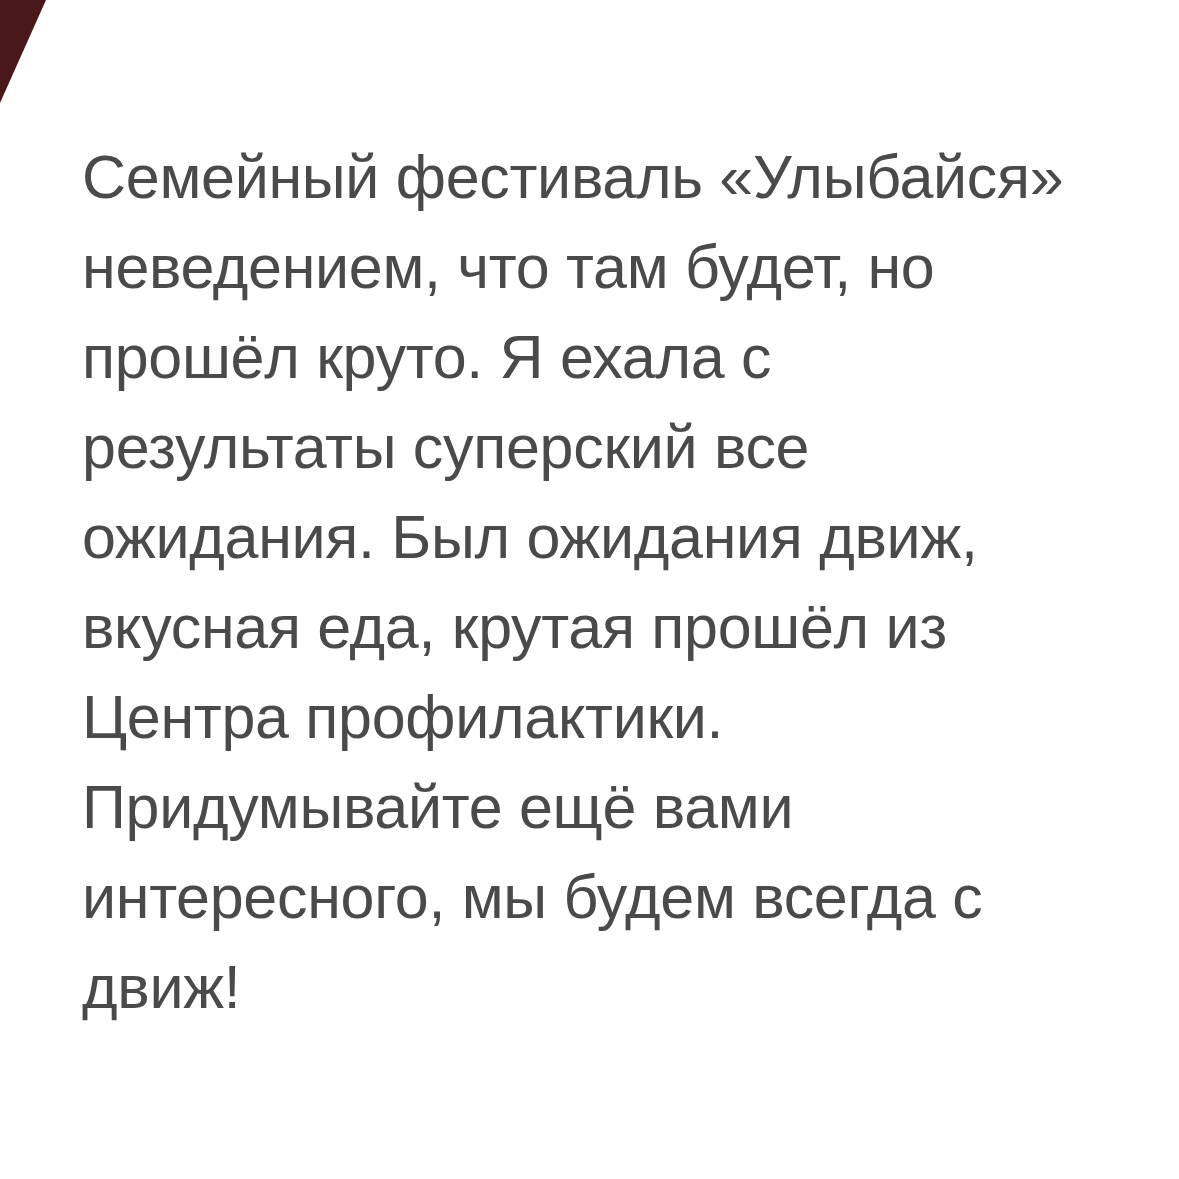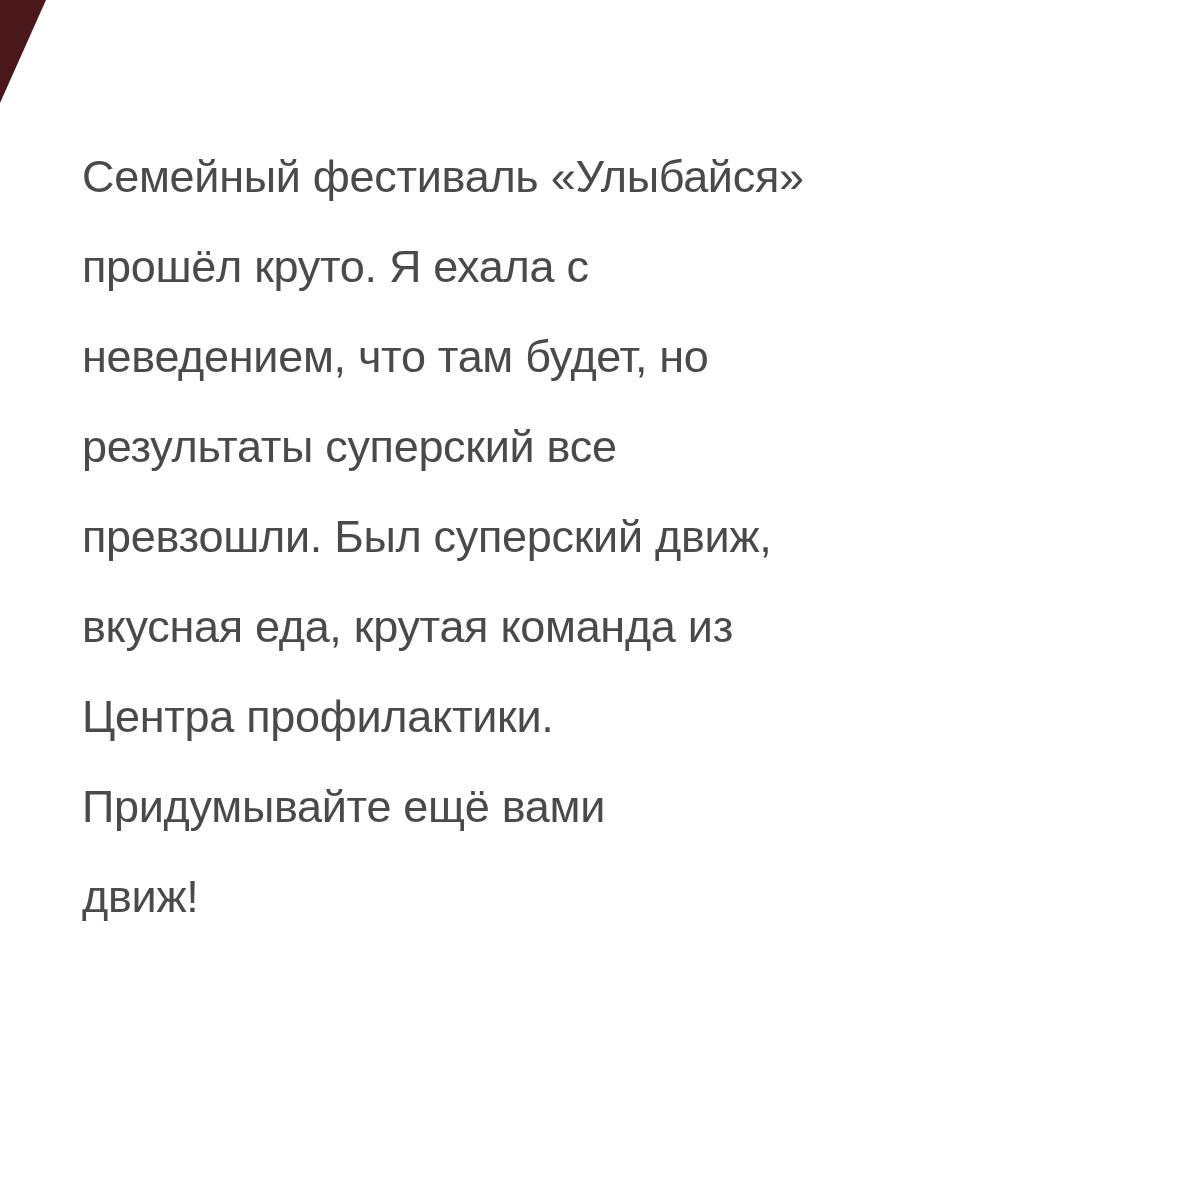--- a/index.html
+++ b/index.html
@@ -24,41 +24,42 @@
     top: 0;
     width: 46px;
     height: 103px;
     clip-path: polygon(0 0, 100% 0, 0 100%);
   }
   .review-text {
     position: absolute;
     left: 82px;
     top: 132px;
     width: 1040px;
-    font-size: 45px;
+    font-size: 61px;
     line-height: 90px;
     letter-spacing: -0.3px;
     font-weight: 400;
   }
   .review-line {
     white-space: nowrap;
   }
 </style>
 </head>
 <body style="background: rgb(255, 255, 255);">
 
 <div class="canvas">
 
   <div class="corner-triangle" style="background: rgb(74, 24, 27);"></div>
 
   <div class="review-text" style="color: rgb(74, 74, 74);">
     <div class="review-line">Семейный фестиваль «Улыбайся»</div>
+    <div class="review-line">неведением, что там будет, но</div>
     <div class="review-line">прошёл круто. Я ехала с</div>
-    <div class="review-line">неведением, что там будет, но</div>
     <div class="review-line">результаты суперский все</div>
-    <div class="review-line">превзошли. Был суперский движ,</div>
-    <div class="review-line">вкусная еда, крутая команда из</div>
+    <div class="review-line">ожидания. Был ожидания движ,</div>
+    <div class="review-line">вкусная еда, крутая прошёл из</div>
     <div class="review-line">Центра профилактики.</div>
     <div class="review-line">Придумывайте ещё вами</div>
+    <div class="review-line">интересного, мы будем всегда с</div>
     <div class="review-line">движ!</div>
   </div>
 
 </div>
 
 </body></html>

